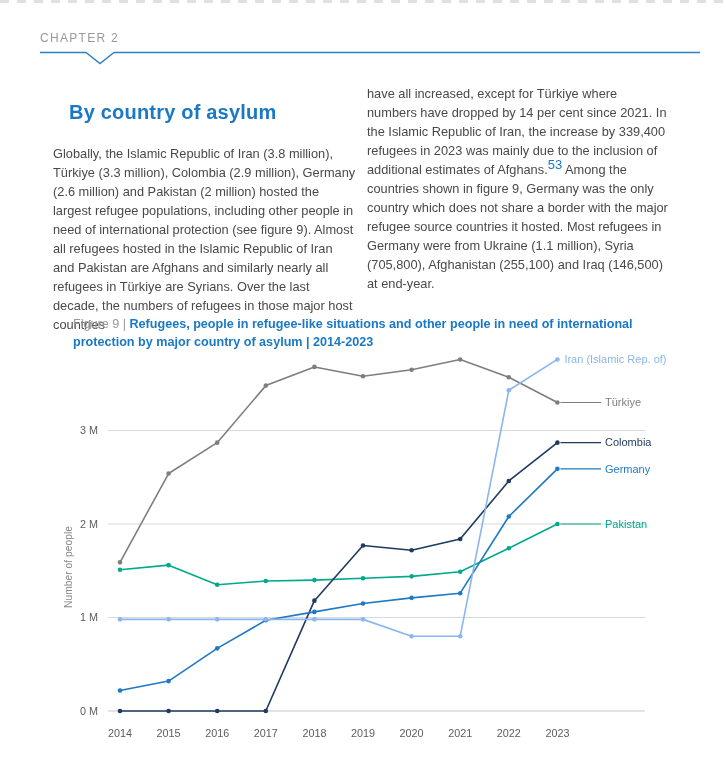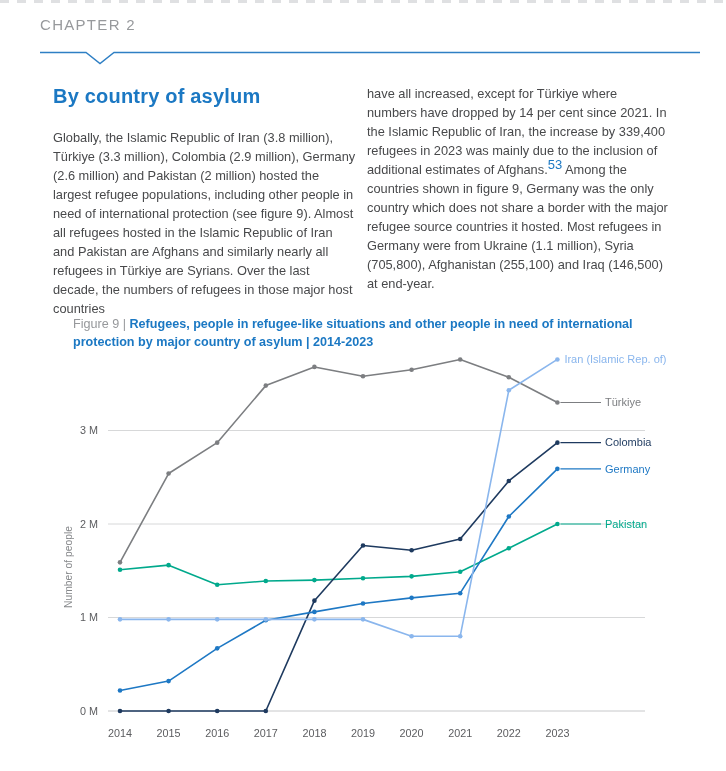--- a/index.html
+++ b/index.html
@@ -5,28 +5,28 @@
   html,body{margin:0;padding:0;background:#fff;}
   .page{
     position:relative;width:726px;height:771px;background:#ffffff;
     font-family:"Liberation Sans",sans-serif;overflow:hidden;
   }
   .page::before{
     content:"";position:absolute;top:0;left:0;right:0;height:3px;
     background:repeating-linear-gradient(90deg,#dfe0e2 0 9px,#ffffff 9px 17px);
   }
   .chapter-label{
-    position:absolute;top:16px;left:40px;
-    font-size:15px;letter-spacing:1.3px;color:#97999c;
+    position:absolute;top:31px;left:40px;
+    font-size:12px;letter-spacing:1.3px;color:#97999c;
   }
   .header-rule{position:absolute;top:47px;left:40px;}
   .col-left{position:absolute;left:53px;top:84px;width:303px;}
   .col-right{position:absolute;left:367px;top:84px;width:303px;}
   .section-title{
-    margin:0;font-size:20px;line-height:24px;font-weight:bold;
+    margin:16px;font-size:20px;line-height:24px;font-weight:bold;
     color:#1b78c3;letter-spacing:0.2px;
   }
   .body-text{
     margin:20px 0 0 0;font-size:12.8px;line-height:19px;color:#48494b;
   }
   .col-right .body-text{margin-top:0;}
   sup.footnote{
     color:#1b78c3;font-size:13px;vertical-align:super;line-height:0;cursor:pointer;
   }
   .figure-caption{

